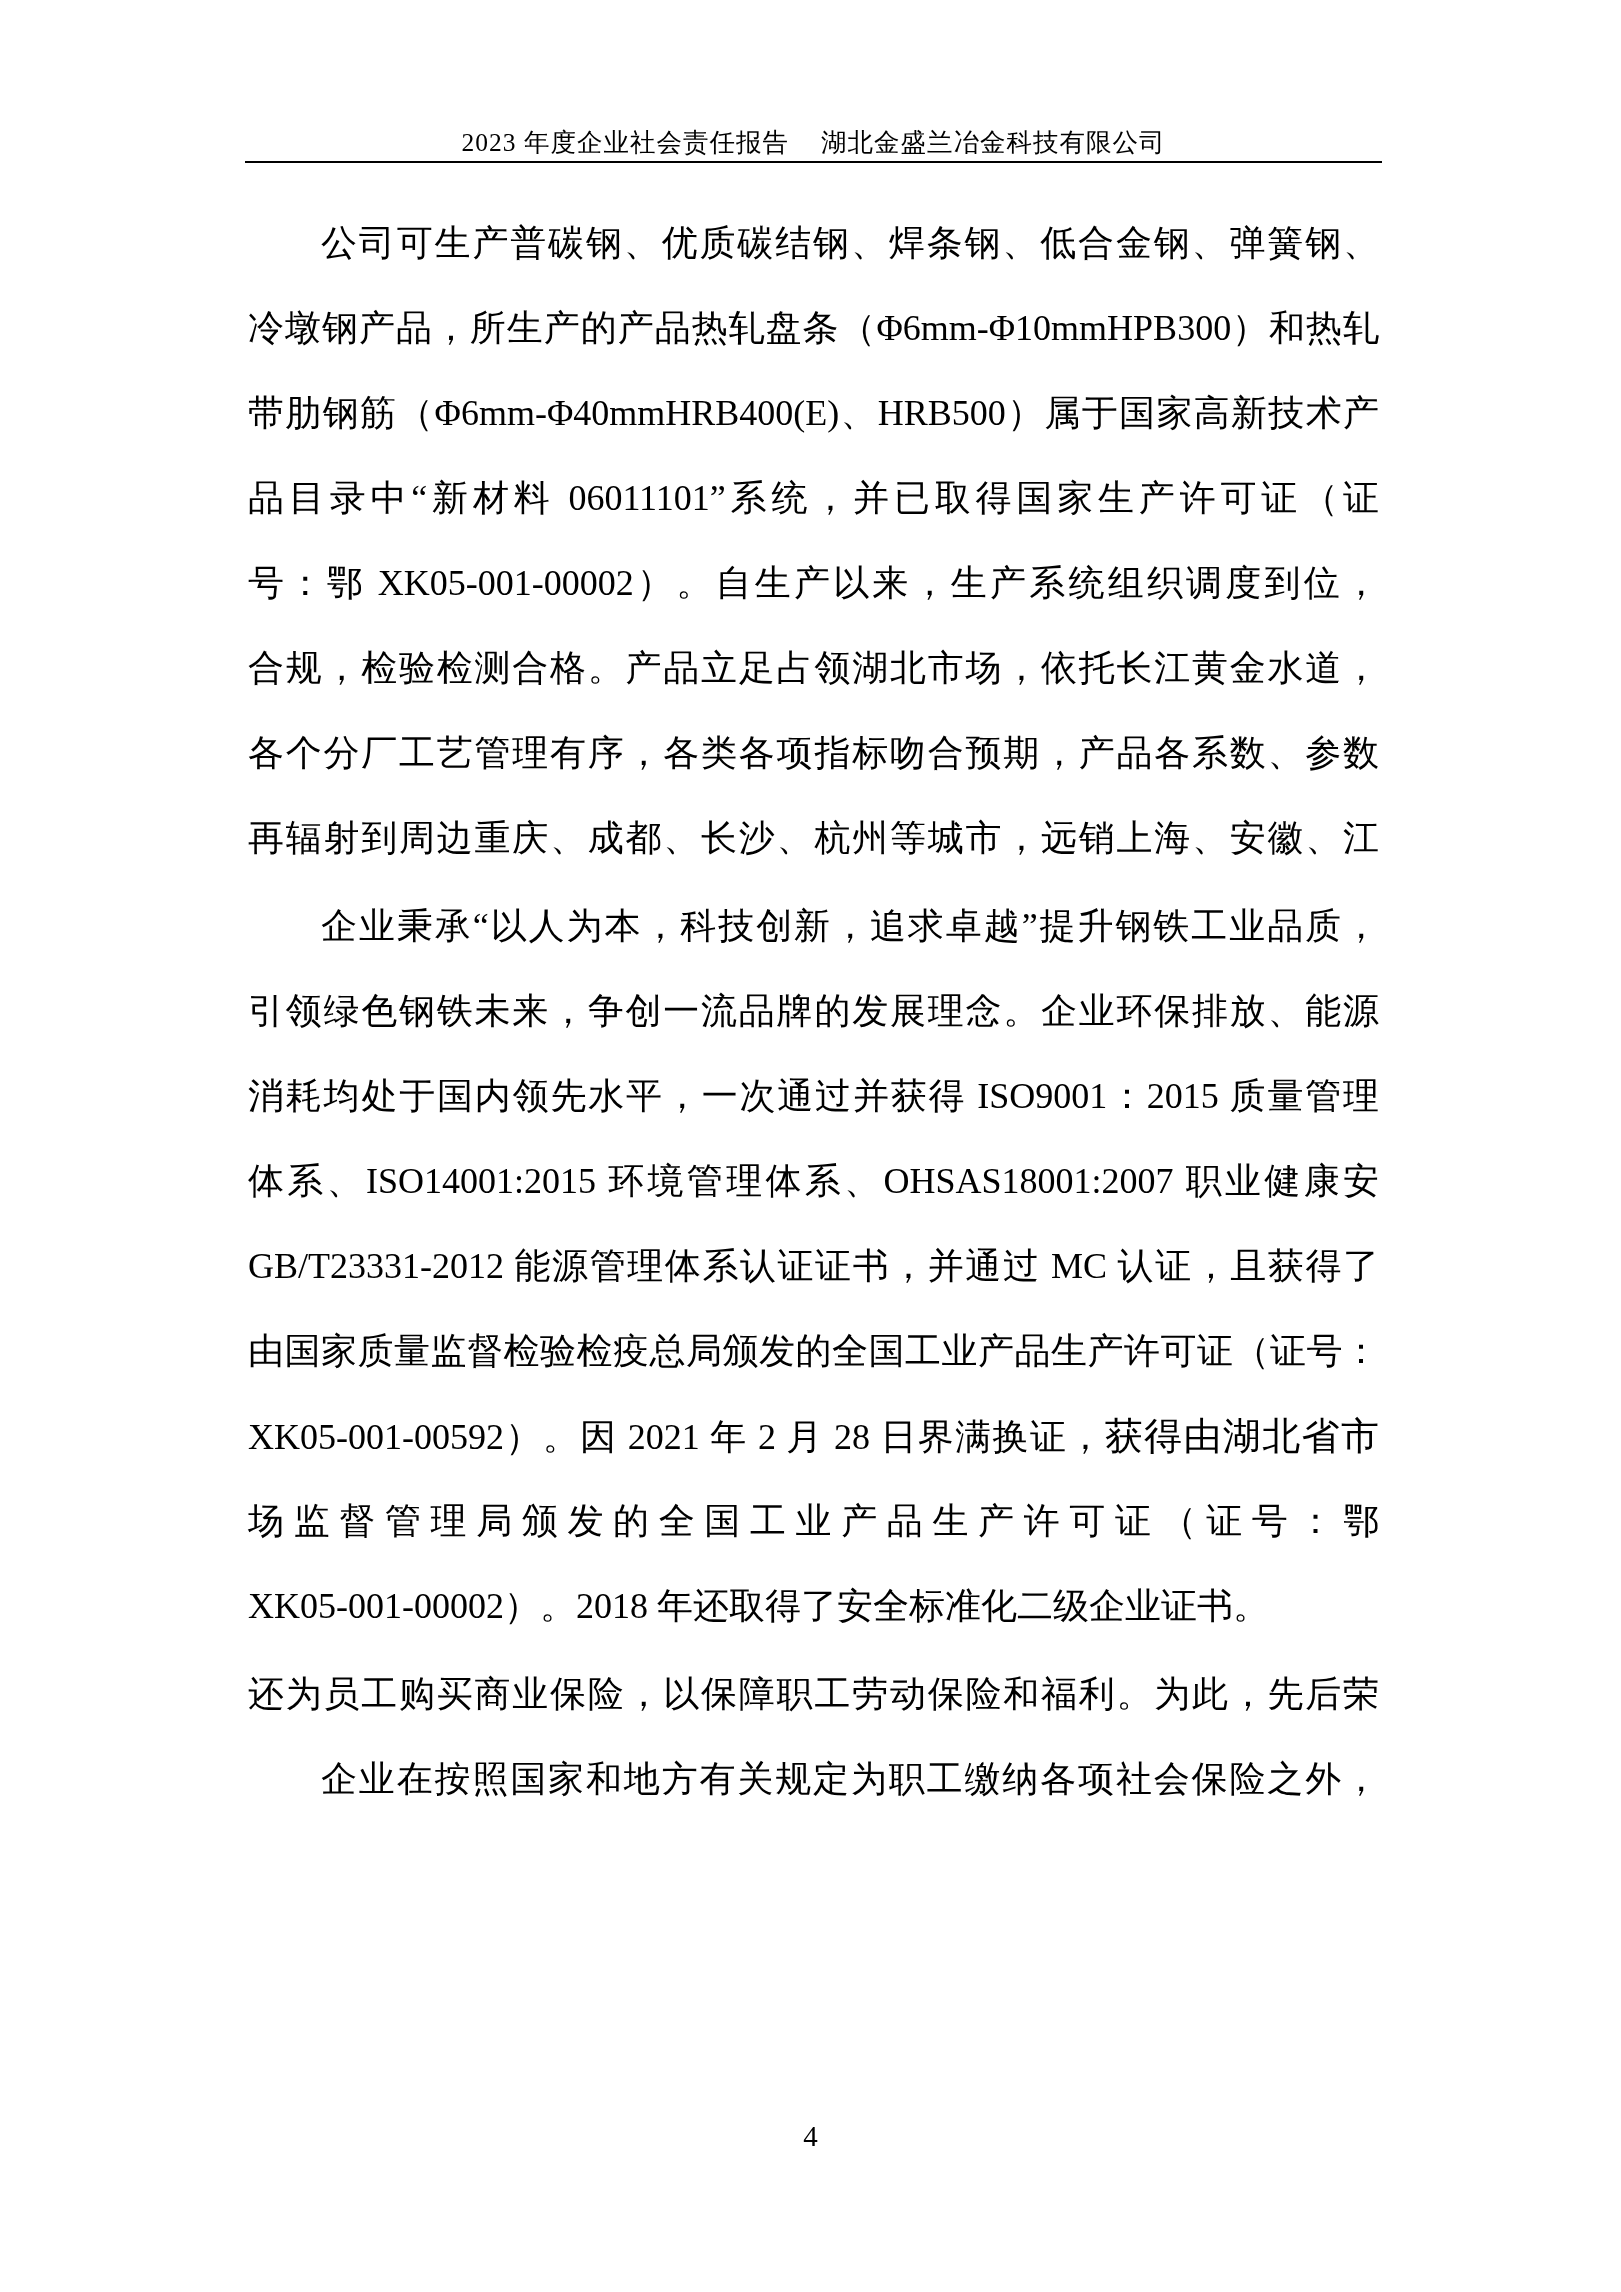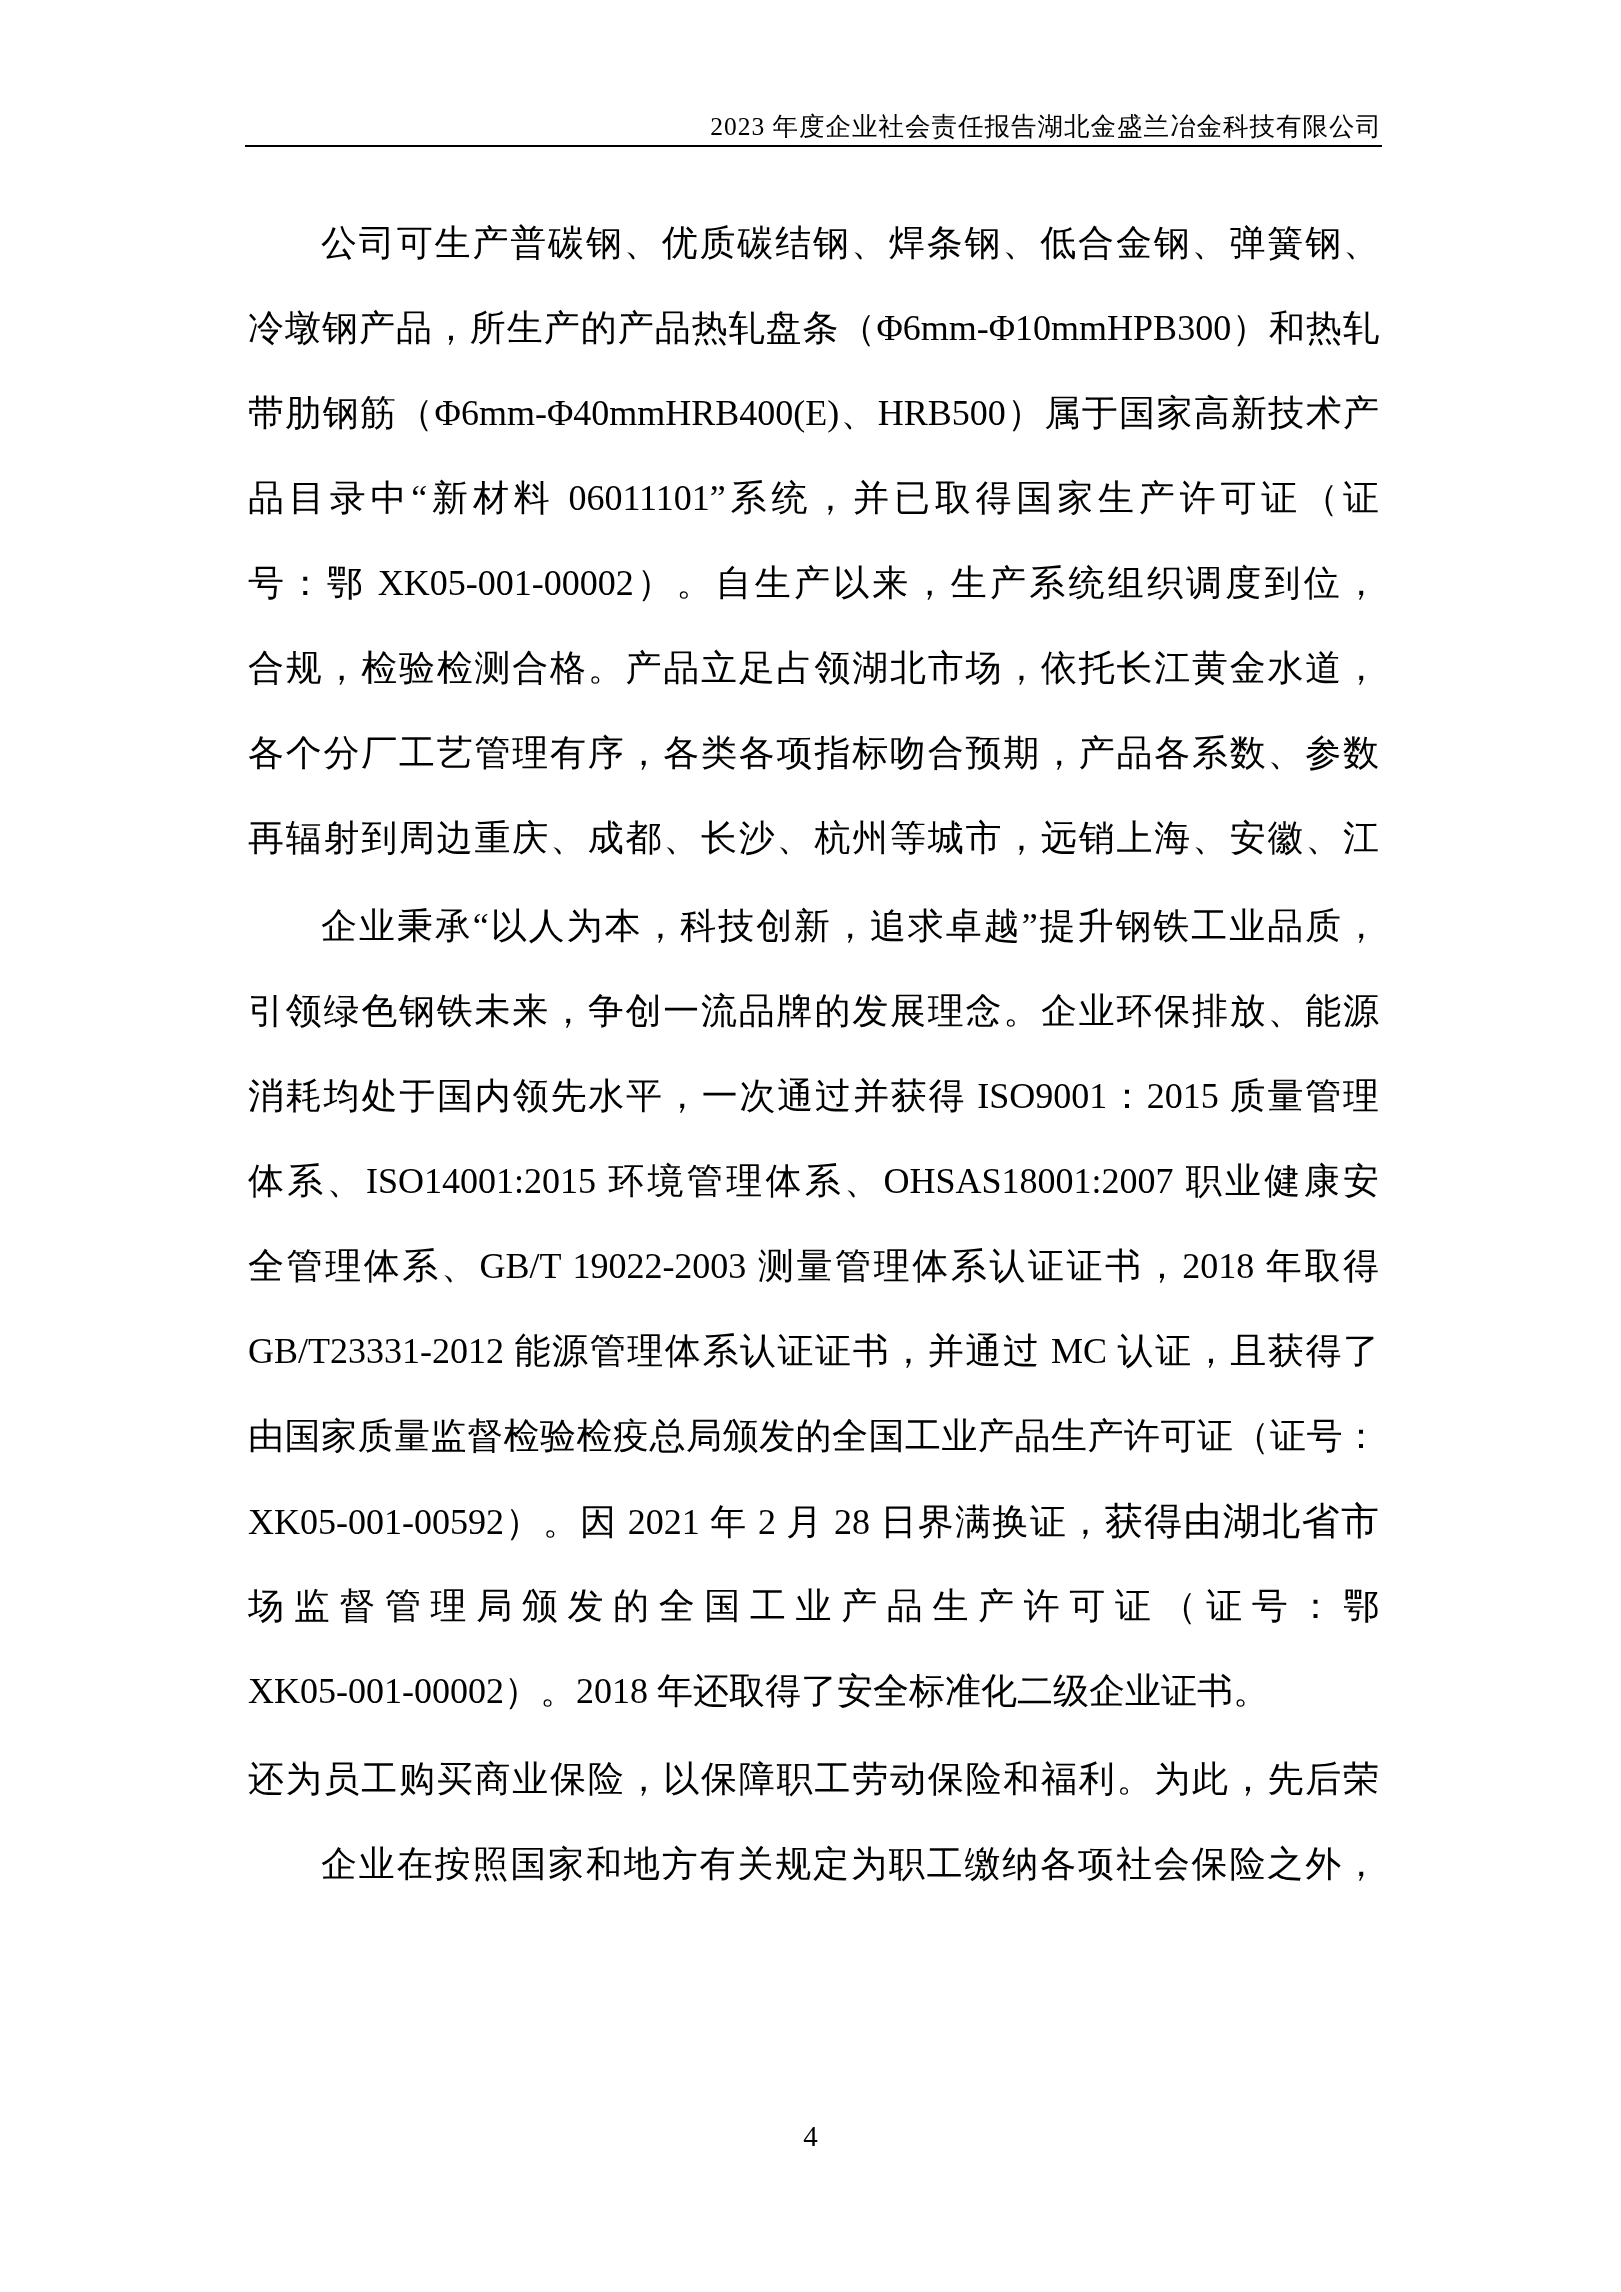--- a/index.html
+++ b/index.html
@@ -12,30 +12,31 @@
     width: 1621px;
     height: 2293px;
     background: #ffffff;
     color: #000000;
     font-family: "Liberation Serif", "DejaVu Serif", serif;
     overflow: hidden;
   }
   .page-header {
     position: absolute;
     left: 245px;
-    top: 112px;
+    top: 128px;
     width: 1137px;
     display: flex;
-    justify-content: flex-end;
+    justify-content: center;
     align-items: flex-end;
     font-size: 25.5px;
     line-height: 29px;
     padding-bottom: 3.9px;
     border-bottom: 2.9px solid #000000;
     letter-spacing: 1px;
+    gap: 32px;
   }
   .page-body {
     position: absolute;
     left: 245px;
     top: 198px;
     width: 1137px;
     font-size: 36px;
   }
   .para { margin: 3px; padding: 0; }
   .line {
@@ -76,21 +77,20 @@
         <div class="line">号：鄂 XK05-001-00002）。自生产以来，生产系统组织调度到位，</div>
         <div class="line">合规，检验检测合格。产品立足占领湖北市场，依托长江黄金水道，</div>
         <div class="line">各个分厂工艺管理有序，各类各项指标吻合预期，产品各系数、参数</div>
         <div class="line">再辐射到周边重庆、成都、长沙、杭州等城市，远销上海、安徽、江</div>
       </div>
       <div class="para">
         <div class="line indent">企业秉承“以人为本，科技创新，追求卓越”提升钢铁工业品质，</div>
         <div class="line">引领绿色钢铁未来，争创一流品牌的发展理念。企业环保排放、能源</div>
         <div class="line">消耗均处于国内领先水平，一次通过并获得 ISO9001：2015 质量管理</div>
         <div class="line">体系、ISO14001:2015 环境管理体系、OHSAS18001:2007 职业健康安</div>
-        <div class="line">全管理体系、GB/T 19022-2003 测量管理体系认证证书，2018 年取得</div>
         <div class="line">GB/T23331-2012 能源管理体系认证证书，并通过 MC 认证，且获得了</div>
         <div class="line">由国家质量监督检验检疫总局颁发的全国工业产品生产许可证（证号：</div>
         <div class="line"><span>XK05-001-00592）。因 2021 年 2 月 28 日界满换证，</span><span class="small-run">获得由湖北省市</span></div>
         <div class="line">场监督管理局颁发的全国工业产品生产许可证（证号：鄂</div>
         <div class="line end">XK05-001-00002）。2018 年还取得了安全标准化二级企业证书。</div>
       </div>
       <div class="para">
         <div class="line">还为员工购买商业保险，以保障职工劳动保险和福利。为此，先后荣</div>
         <div class="line indent">企业在按照国家和地方有关规定为职工缴纳各项社会保险之外，</div>
       </div>

